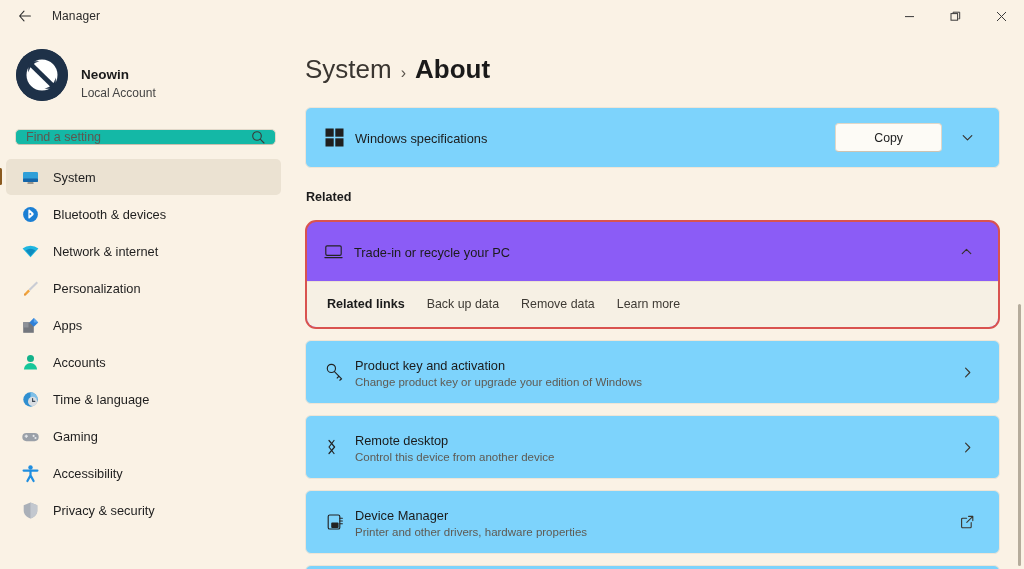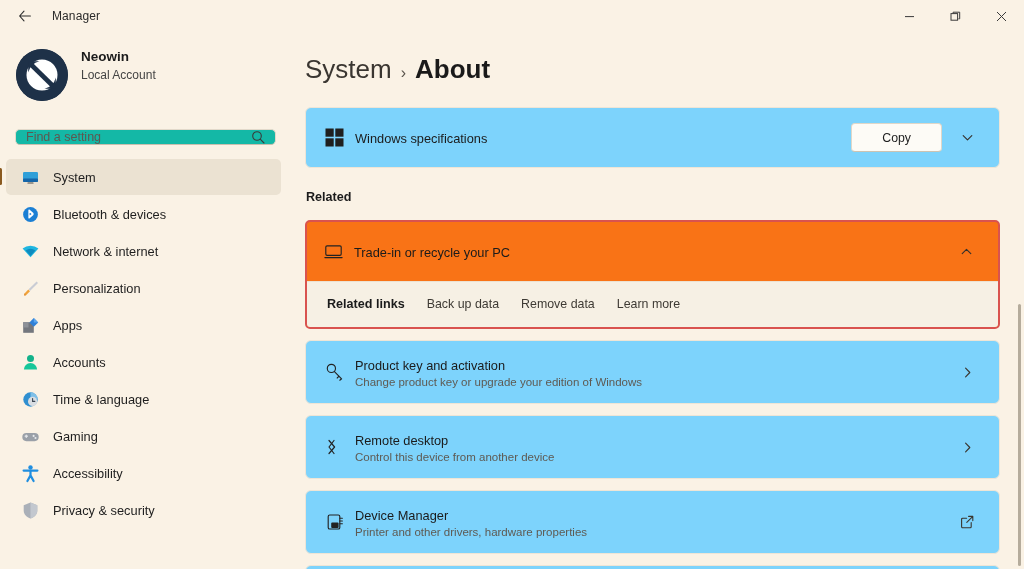--- a/index.html
+++ b/index.html
@@ -30,21 +30,21 @@
     width: 46px; height: 32px; display: flex; align-items: center; justify-content: center;
     cursor: pointer; color: #3a3a3a;
   }
 
   
   .sidebar {
     position: absolute; left: 0; top: 32px; width: 290px; height: 537px;
     padding: 0;
   }
   .account {
-    display: flex; align-items: flex-start; gap: 13px;
+    display: flex; align-items: flex-end; gap: 13px;
     margin: 17px 0 0 16px;
   }
   .avatar {
     width: 52px; height: 52px; border-radius: 50%;
     background: #1e3148; position: relative; flex: none; overflow: hidden;
   }
   .avatar svg { position: absolute; left: 0; top: 0; }
   .account-text { line-height: 1.25; }
   .account-name { font-size: 13.5px; font-weight: 700; color: #1b1b1b; }
   .account-sub { font-size: 12px; color: #444; margin-top: 2px; }
@@ -101,41 +101,41 @@
   .card-icon {
     width: 30px; flex: none; display: flex; align-items: center; justify-content: flex-start;
     color: #232323;
   }
   .card-texts { flex: 1; min-width: 0; }
   .card-title { font-size: 12.8px; color: #1b1b1b; }
   .card-sub { font-size: 11.5px; color: #5e5a53; margin-top: 2px; }
   .card-actions { display: flex; align-items: center; gap: 10px; flex: none; }
 
   .copy-btn {
-    height: 29px; padding: 0 30px; border-radius: 4px;
+    height: 29px; padding: 0 38px; border-radius: 4px;
     background: #fdfbf6; border: 1px solid #e0d7c8; border-bottom-color: #cdc3b2;
     font-family: "Liberation Sans", sans-serif; font-size: 12.3px; color: #1e1e1e;
     cursor: pointer;
   }
   .chev {
     width: 30px; height: 30px; display: flex; align-items: center; justify-content: center;
     color: #35312c; cursor: pointer; border-radius: 4px;
   }
   .trailing { width: 30px; display: flex; align-items: center; justify-content: center; color: #3a362f; }
 
   .section-label {
     font-size: 12.6px; font-weight: 700; color: #1b1b1b;
     margin: 22px 0 9px 16px;
   }
 
   
   .highlight-wrap {
     margin: 16px 24px 0 15px;
-    border: 2px solid #d9534f; border-radius: 5px; overflow: hidden;
-    background: #f97316;
+    border: 2px solid #d9534f; border-radius: 11px; overflow: hidden;
+    background: #8b5cf6;
   }
   .highlight-wrap .card-row { margin: 0; border-radius: 0; padding-left: 17px; }
   .expanded {
     background: #f6f0e4; border-top: 1px solid #ece2d2;
     display: flex; align-items: center; gap: 22px;
     padding: 15px 18px 16px 20px;
   }
   .rl-label { font-size: 12.6px; font-weight: 700; color: #1b1b1b; }
   .rl-link {
     font-size: 12.4px; color: #3e3a34; cursor: pointer; text-decoration: none;

